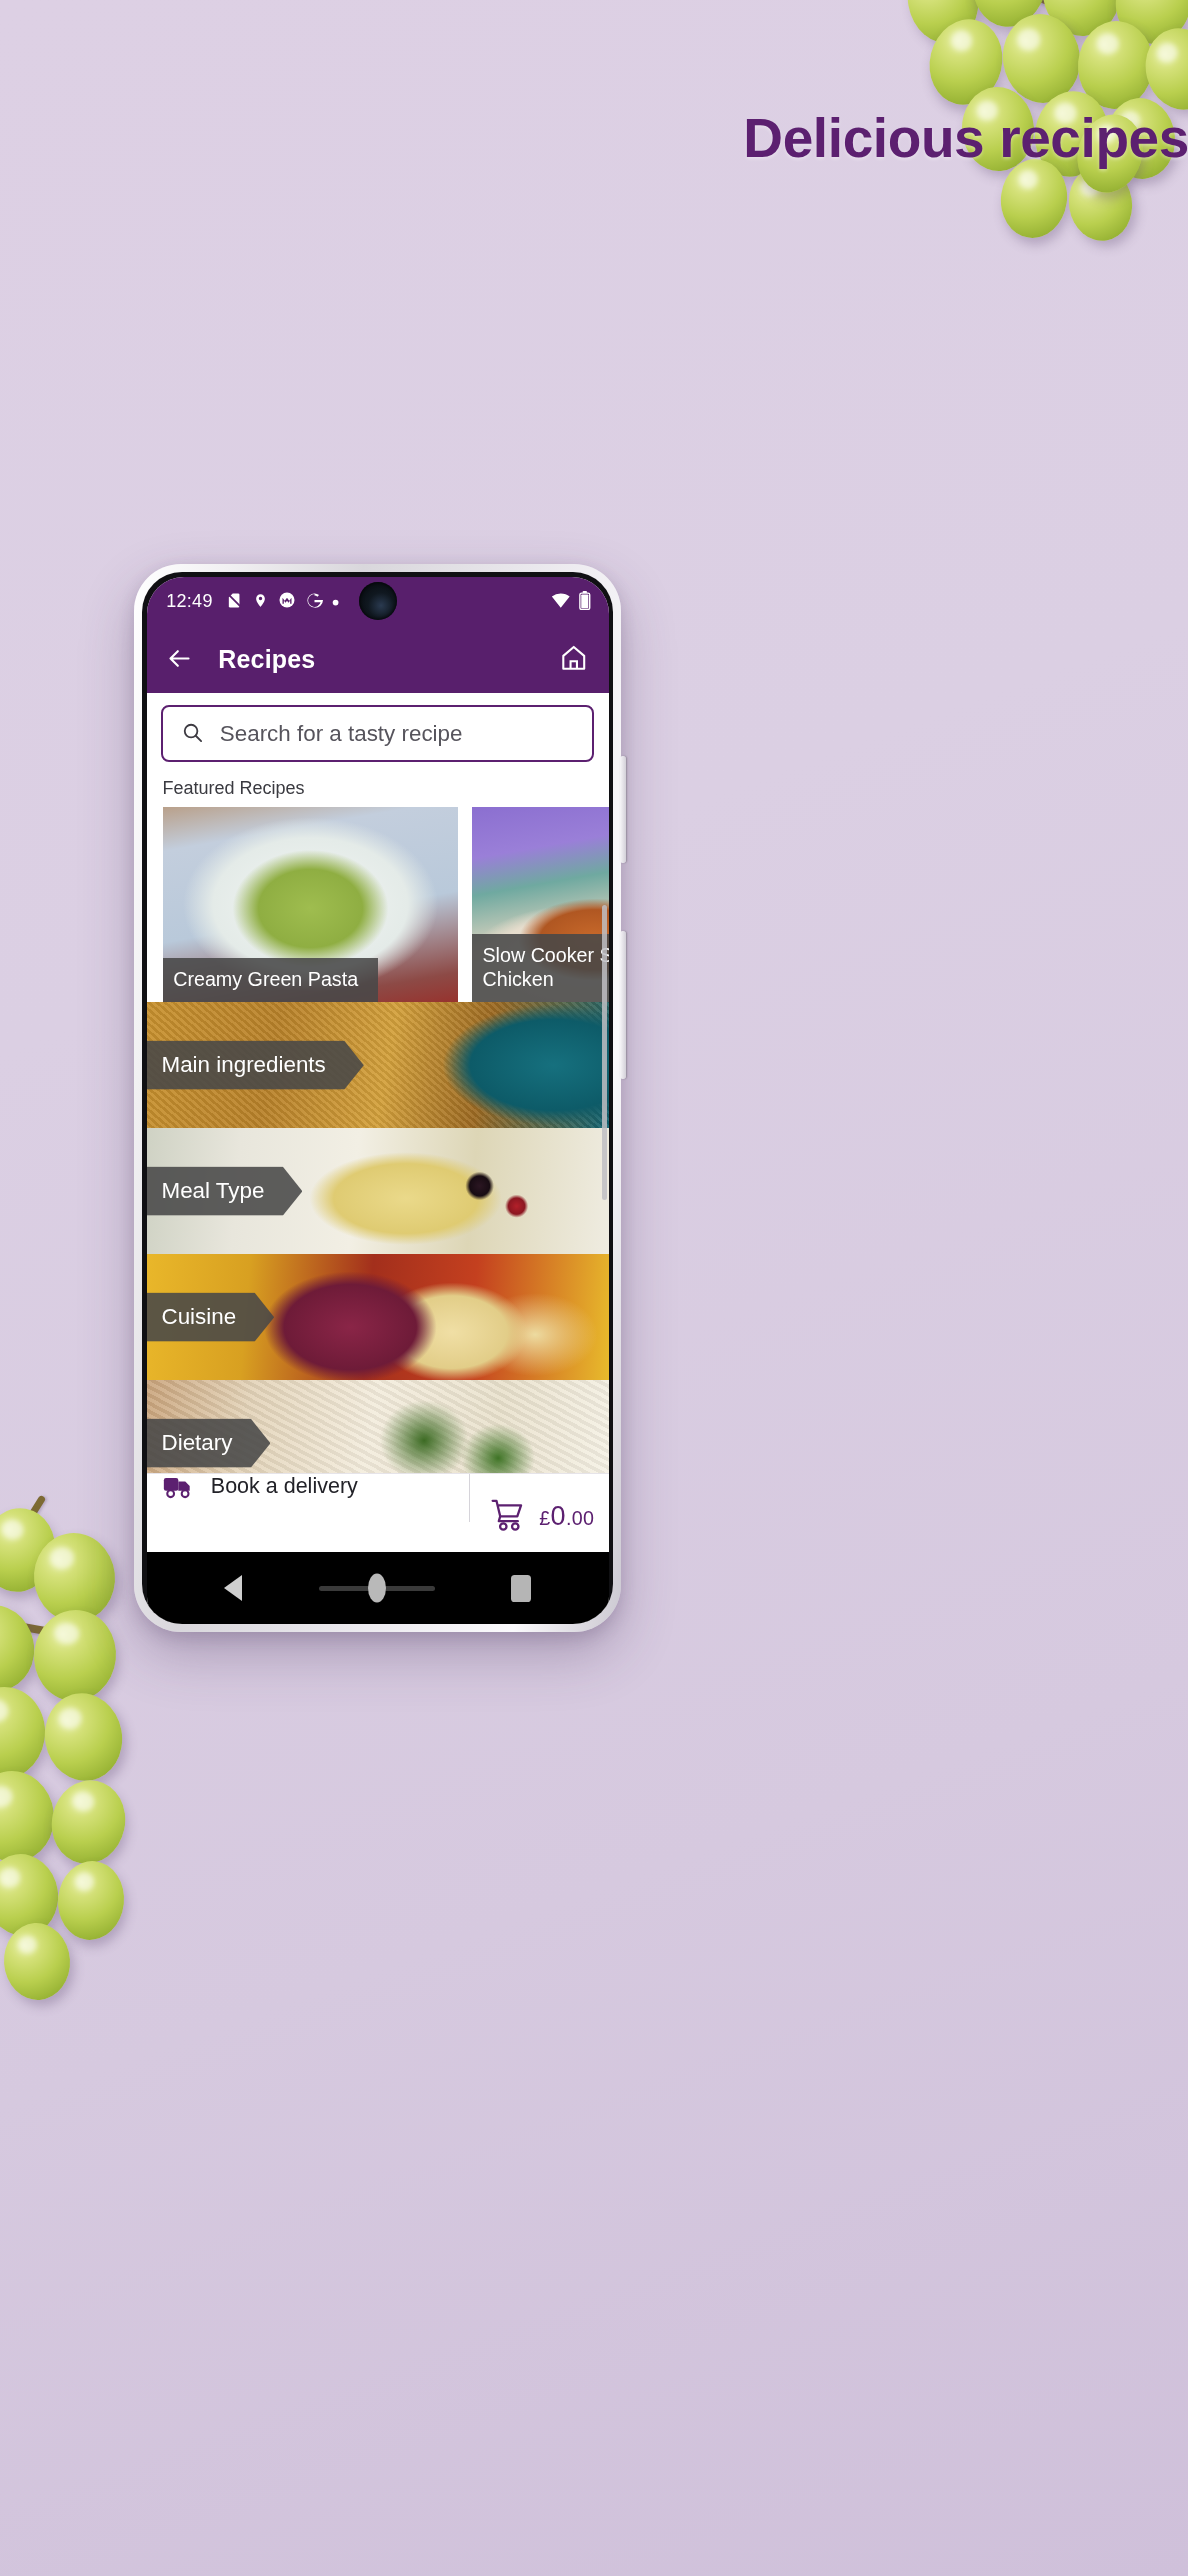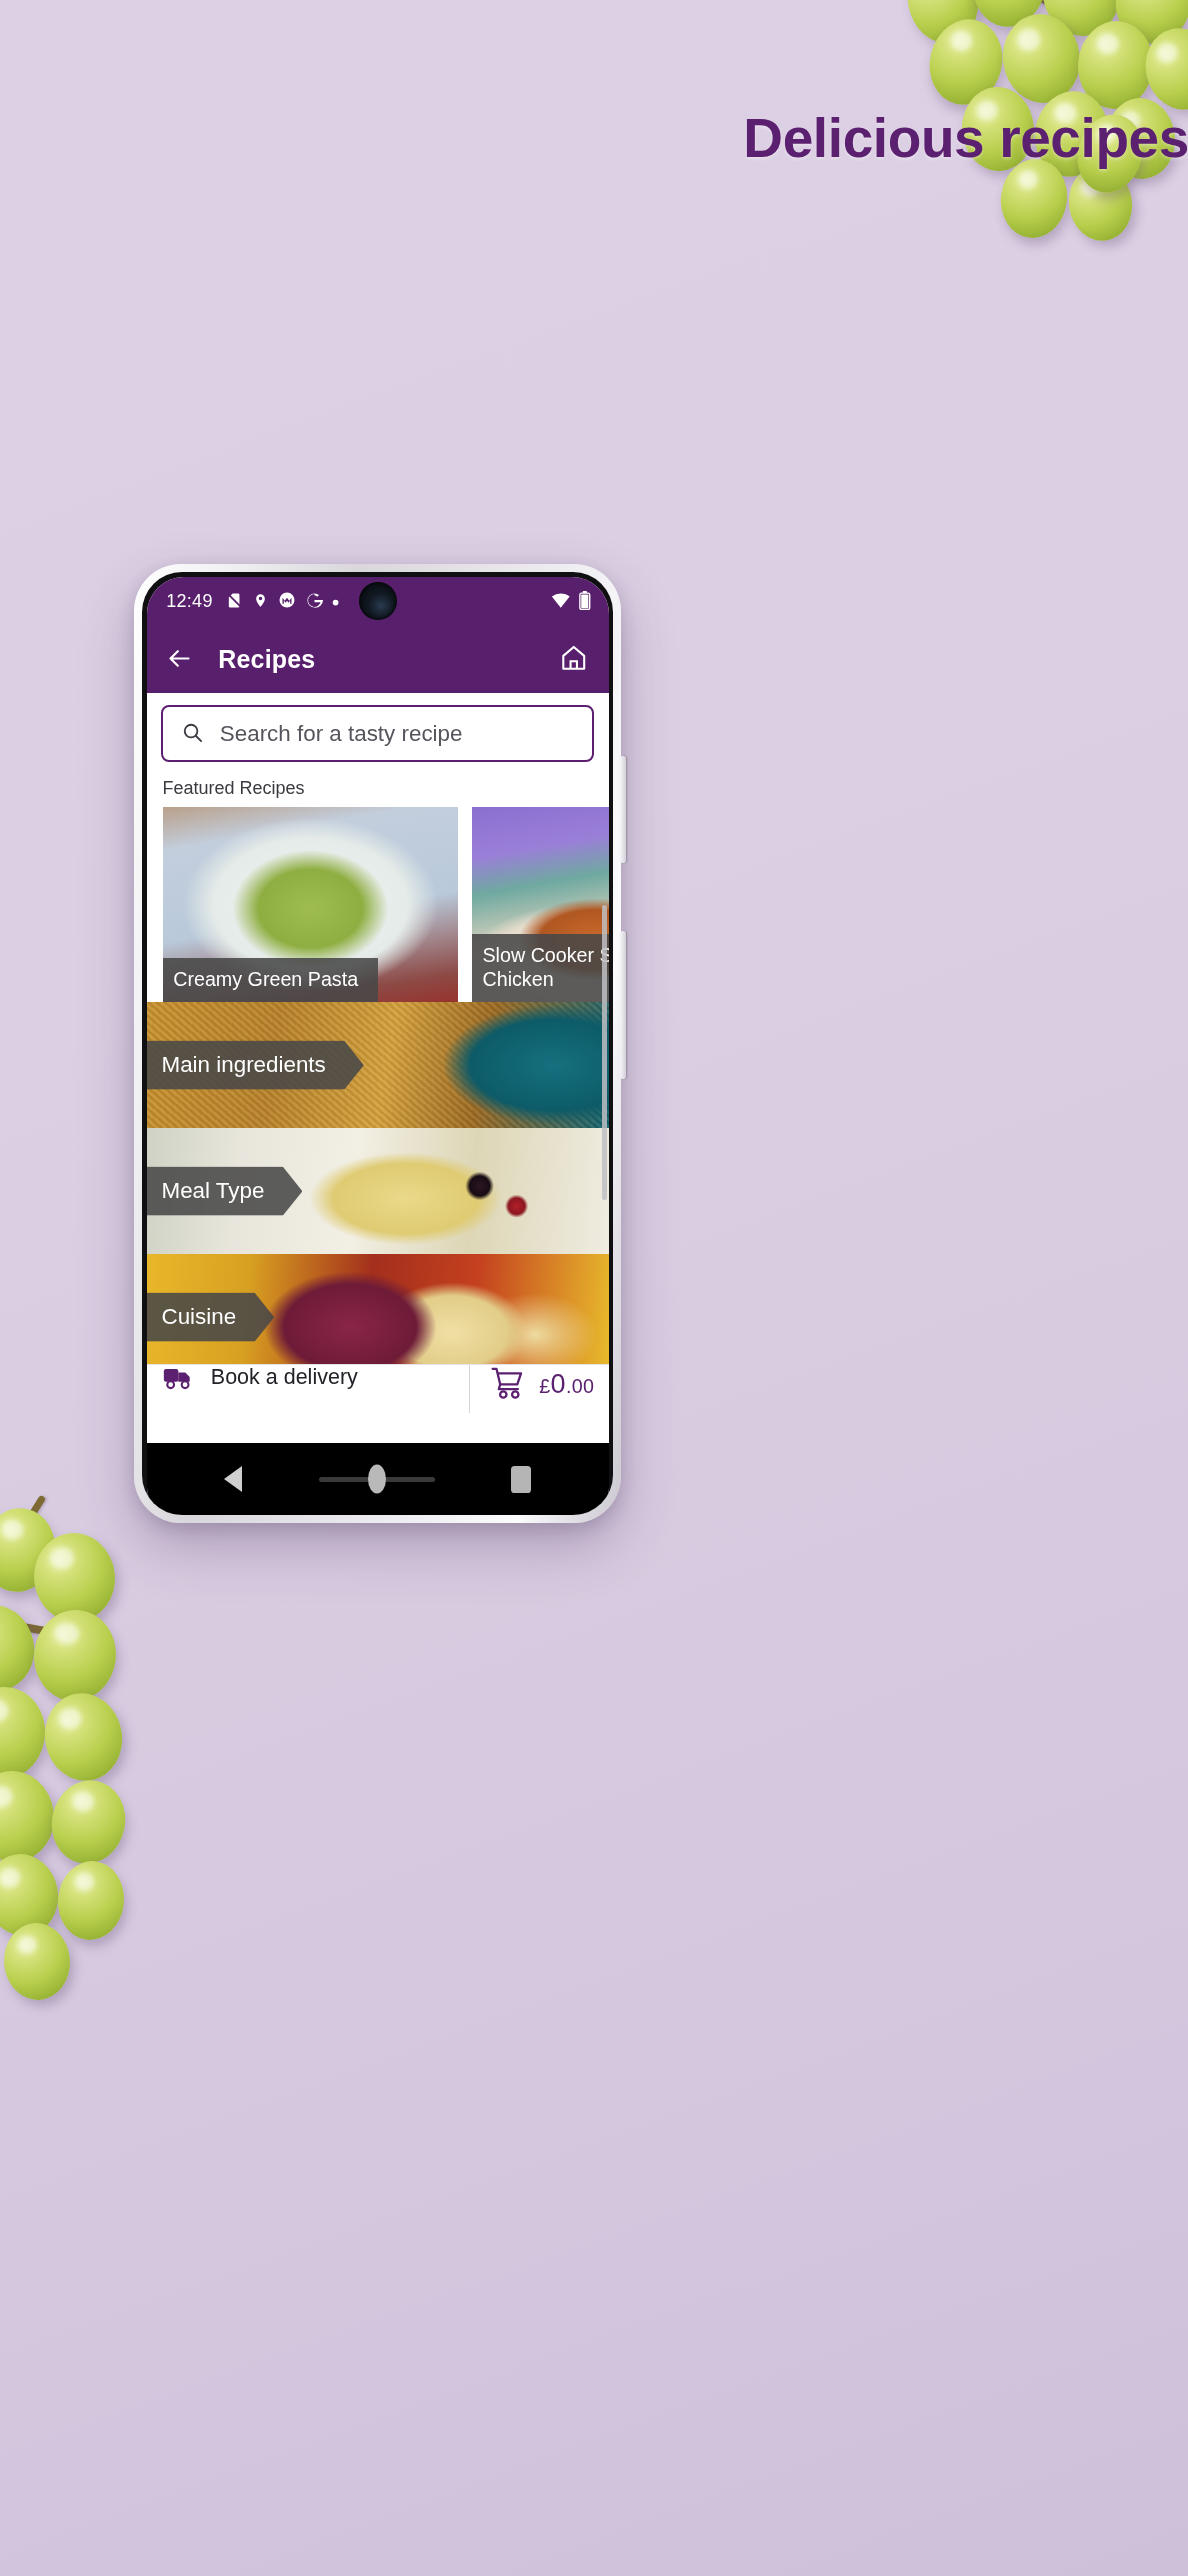--- a/index.html
+++ b/index.html
@@ -68,21 +68,21 @@
     color: #2f2f35;
     font-weight: 400;
   }
 
   
   #phone-frame {
     position: absolute;
     left: 134px;
     top: 564px;
     width: 487px;
-    height: 959px;
+    height: 1068px;
     border-radius: 47px;
     background: linear-gradient(100deg, #ffffff 0%, #f1f0f2 14%, #d9d7dc 34%, #e9e7ec 58%, #fbfafc 84%, #cbc8d1 100%);
     box-shadow: 0 23px 54px rgba(70,50,90,0.30), 0 5.4px 16px rgba(70,50,90,0.18);
     padding: 8px;
   }
   #phone-bezel {
     width: 100%; height: 100%;
     border-radius: 40px;
     background: #101013;
     padding: 4.5px 4.5px 0 4.5px;
@@ -317,21 +317,21 @@
     font-size: 21.5px;
     color: #222228;
     margin-left: 14.3px;
   }
   #bottom-divider {
     width: 0.9px;
     height: 48px;
     background: #d6d4da;
     margin-left: auto;
   }
-  #cart-area { display: flex; align-items: center; padding-left: 19.7px; }
+  #cart-area { display: flex; align-items: center; padding-left: 19.7px; margin-top: 23px; }
   #cart-total {
     font-size: 27px;
     color: #5c2070;
     margin-left: 10.7px;
     letter-spacing: 0.3px;
   }
   #cart-total .pence { font-size: 19.7px; }
   #cart-total .currency { font-size: 19.7px; }
 
   

